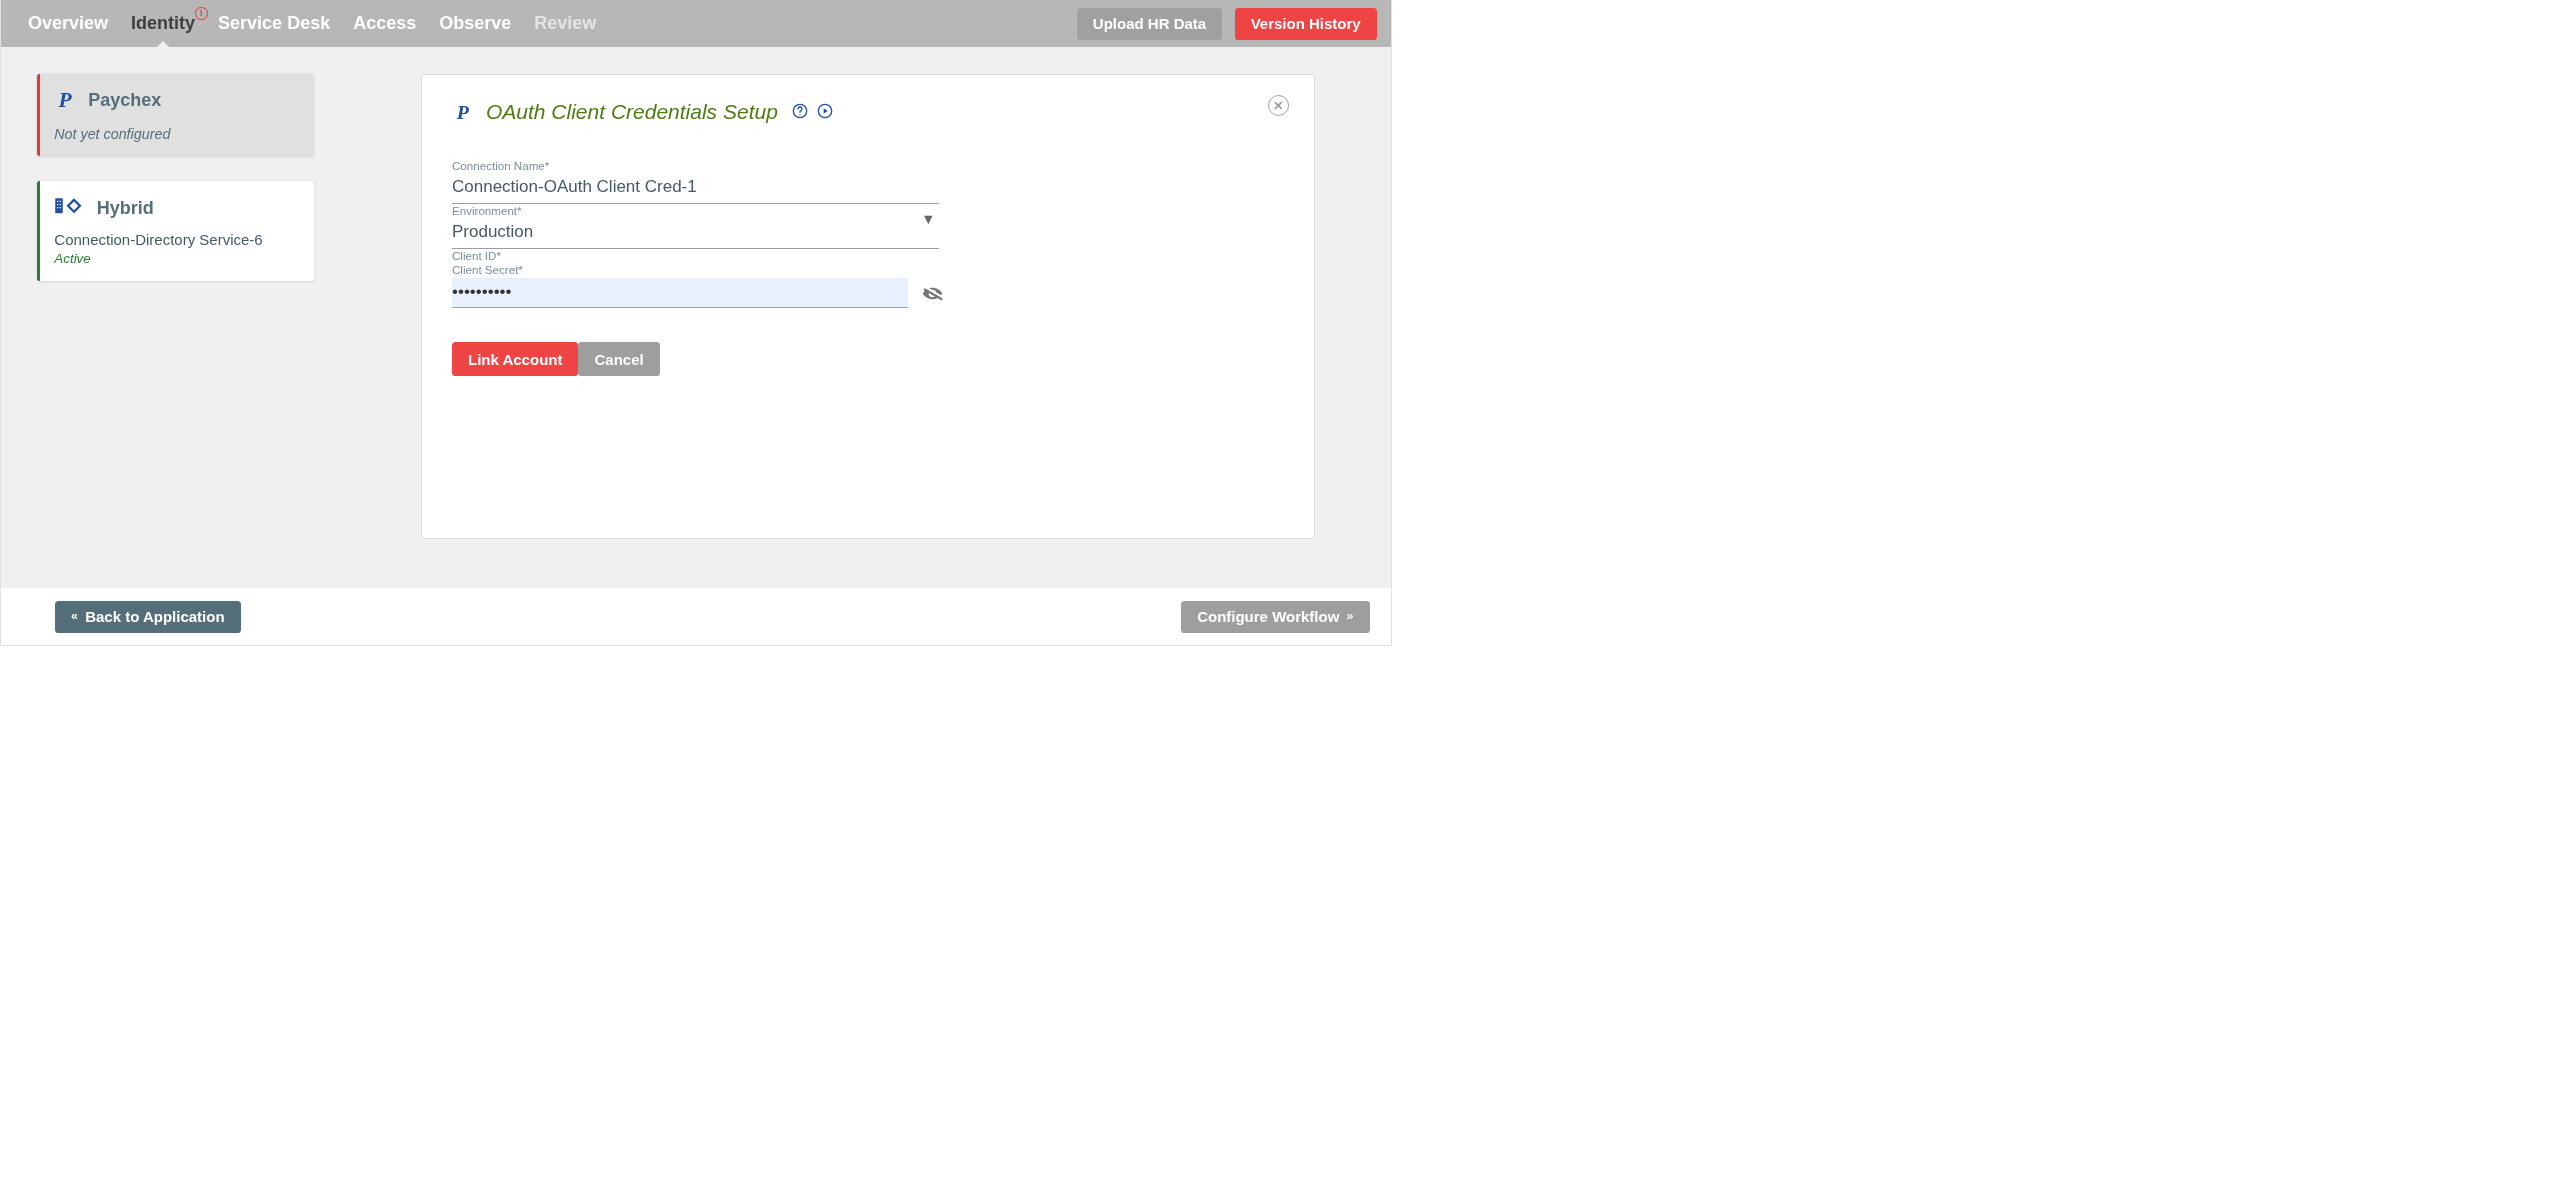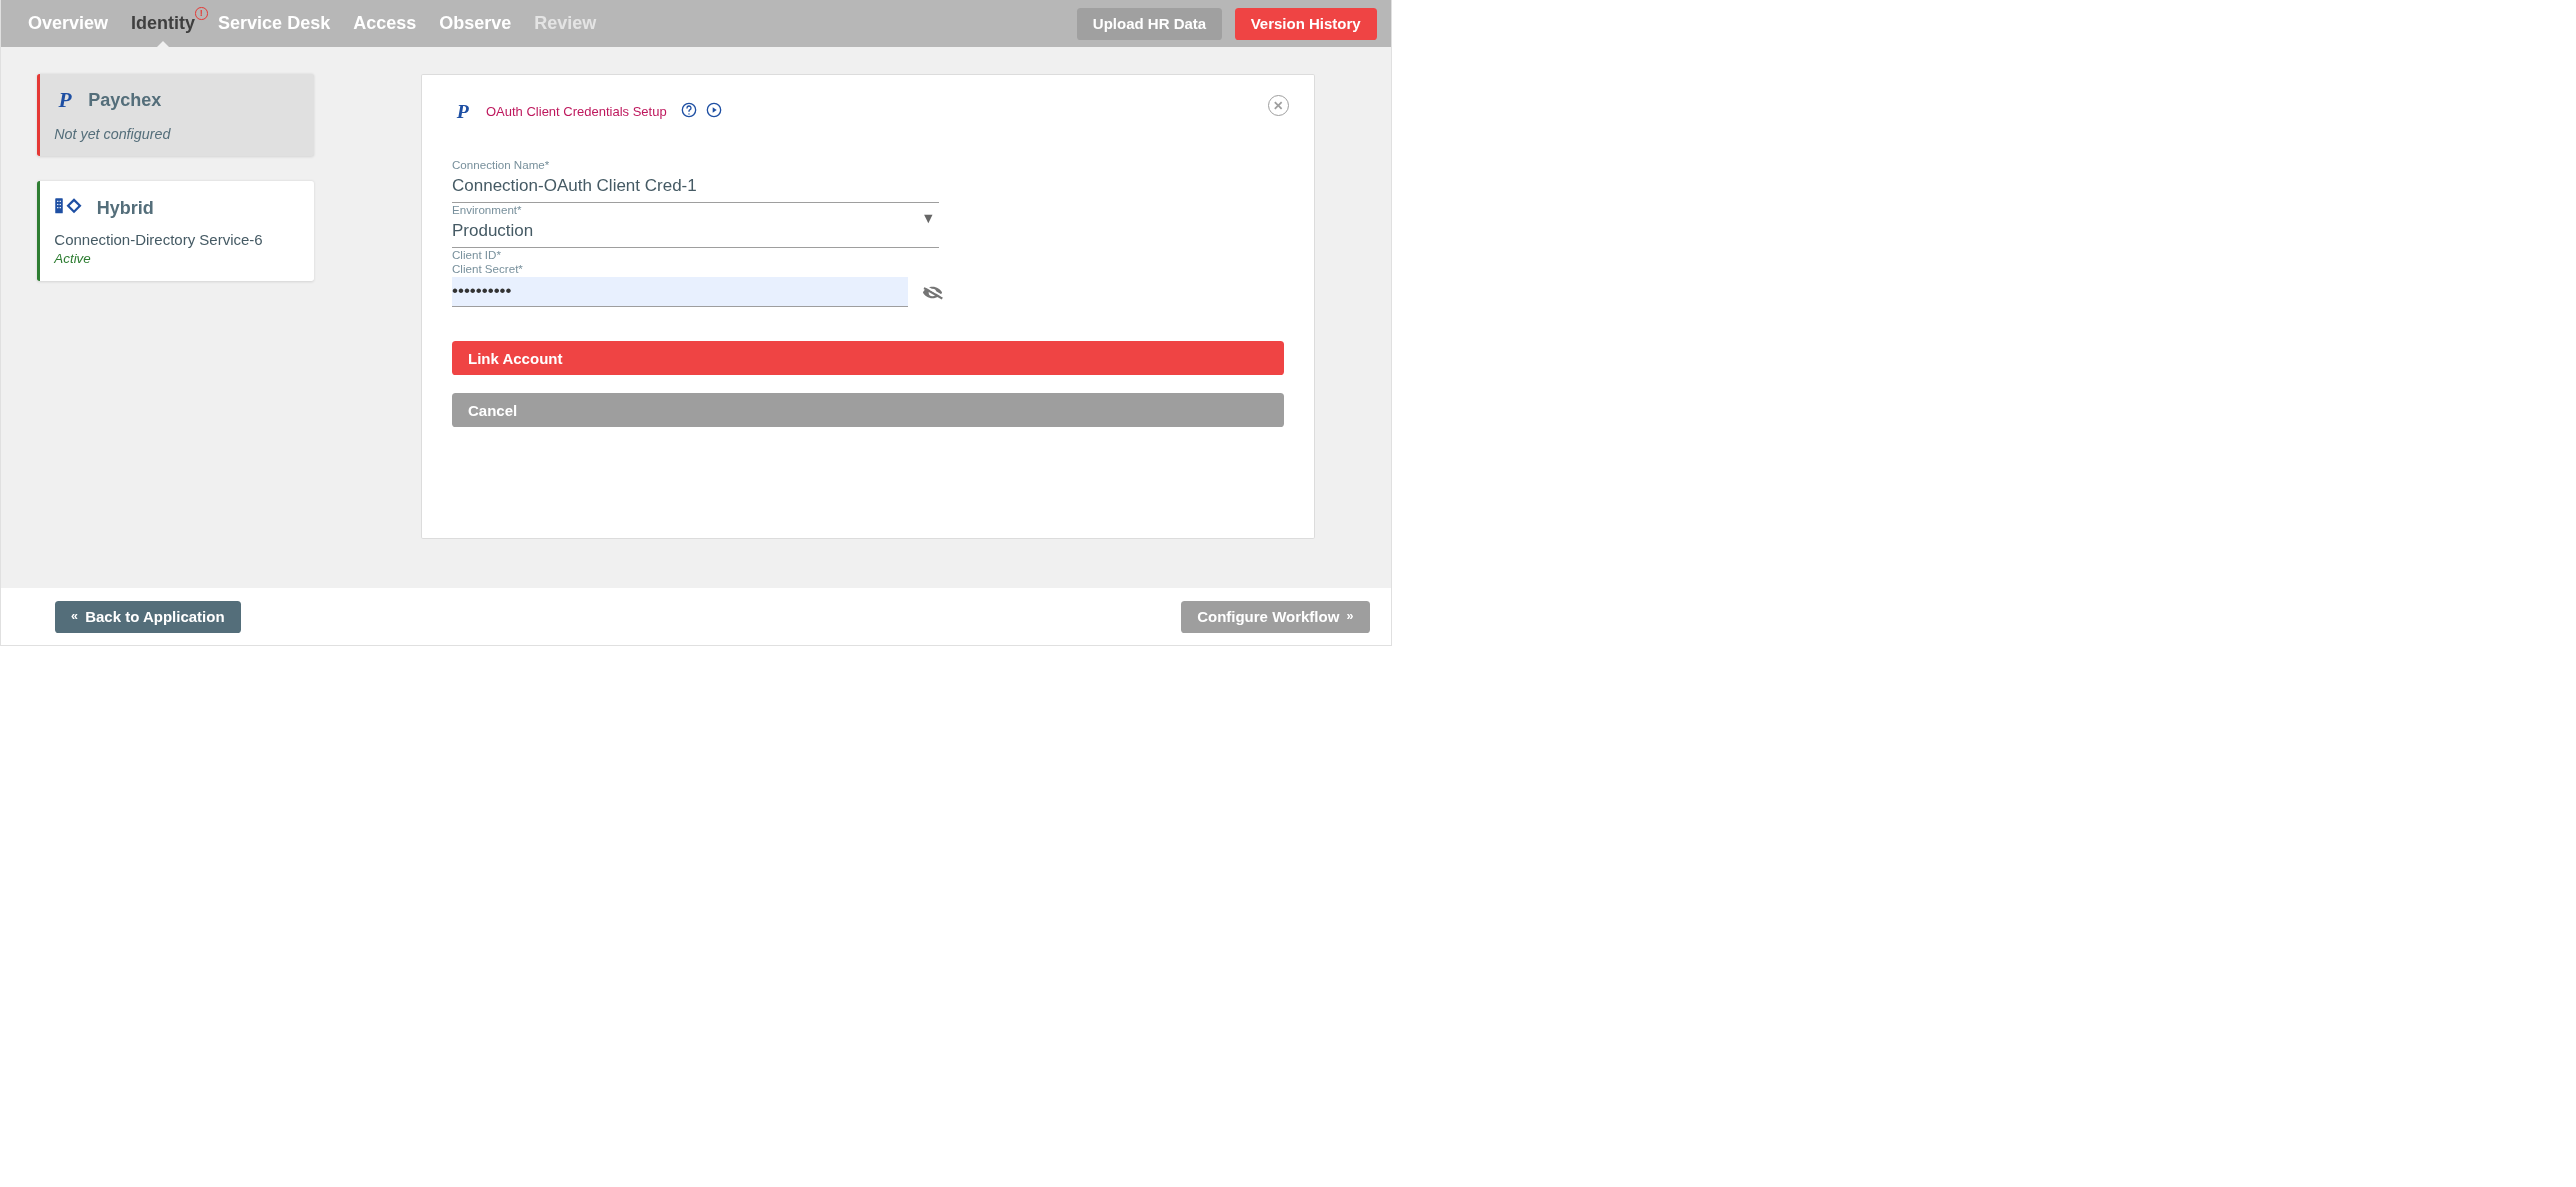--- a/index.html
+++ b/index.html
@@ -177,23 +177,24 @@
     width: 894px;
     min-height: 465px;
     position: relative;
   }
   .panel-head {
     display: flex;
     align-items: center;
     gap: 12.5px;
   }
   .panel-title {
-    font-size: 13px;
+    font-size: 21px;
     font-weight: 500;
-    color: #be185d;
+    color: #4d7c0f;
+    font-style: italic;
   }
   .head-icons {
     display: flex;
     gap: 9px;
     align-items: center;
     color: #1e4fa3;
     margin-left: 1.8px;
   }
   .help-icon, .play-icon {
     width: 16px; height: 16px;
@@ -249,22 +250,20 @@
     display: flex;
     align-items: flex-end;
     gap: 12.5px;
   }
   .secret-row .field { flex: 0 0 456px; }
   .eye-icon { color: #757575; cursor:pointer; }
 
   .panel-actions {
     margin-top: 34px;
     display: flex;
-    gap: 18px;
-    flex-direction: column;
   }
 
   
   .footer {
     display:flex;
     justify-content: space-between;
     align-items: center;
     padding: 12.5px 21.5px 12.5px 54px;
     background: #fff;
   }

